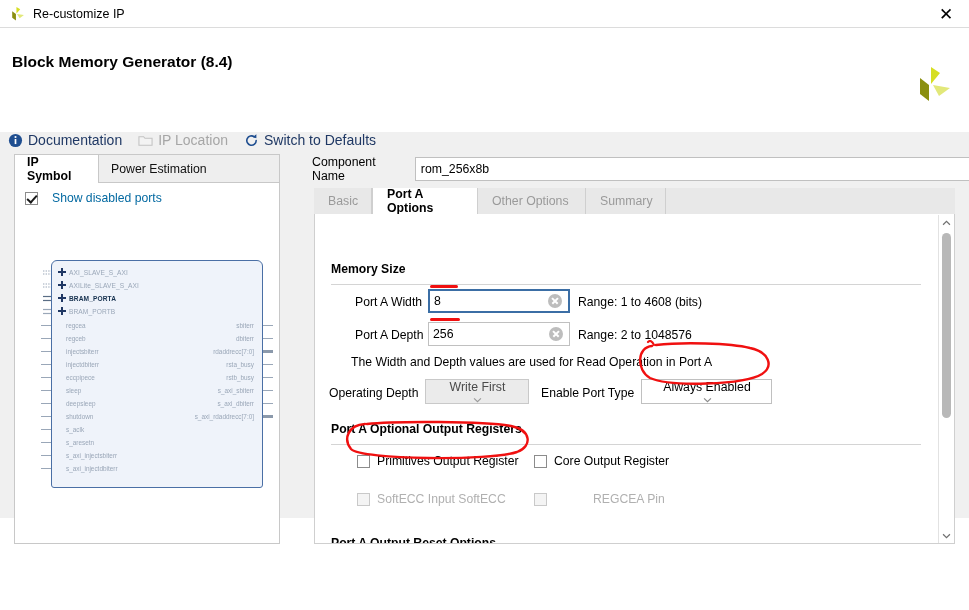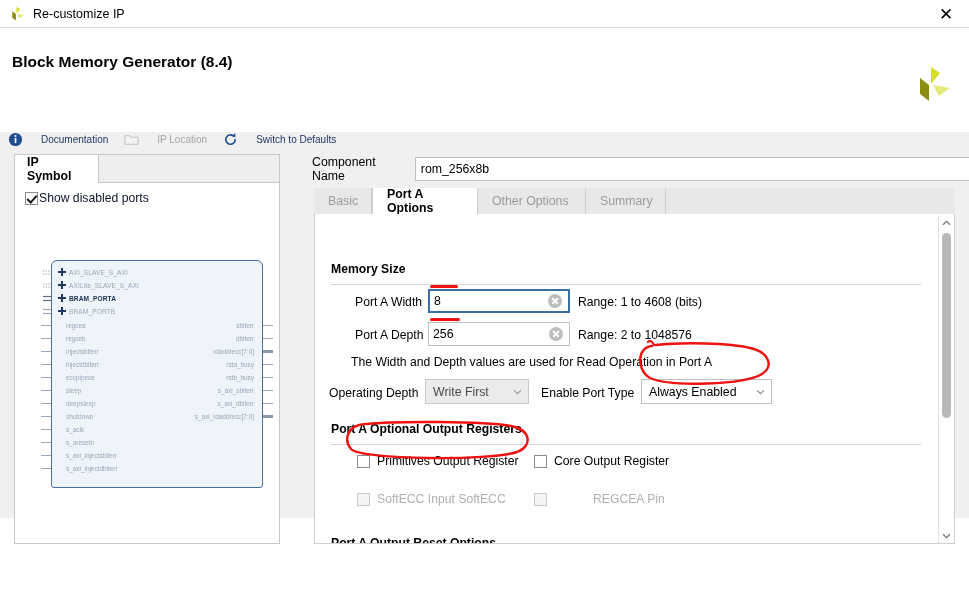--- a/index.html
+++ b/index.html
@@ -31,21 +31,21 @@
     background: #ffffff;
   }
   .header-title {
     position: absolute; left: 12px; top: 25px;
     font-size: 15.5px; font-weight: bold; color: #000;
   }
   .xlogo-big { position: absolute; right: 17px; top: 38px; width: 40px; height: 38px; }
 
   .toolbar { position: absolute; left: 8px; top: 104px; display: flex; align-items: center; gap: 0; }
   .tb-item { display: flex; align-items: center; margin-right: 16px; }
-  .tb-label { font-size: 10px; color: #1f3864; margin-left: 18px; }
+  .tb-label { font-size: 14px; color: #1f3864; margin-left: 5px; }
   .tb-label.disabled { color: #a6a6a6; }
   .ico { width: 15px; height: 15px; flex: none; display: block; }
 
   
   .left-panel {
     position: absolute; left: 14px; top: 154px; width: 266px; height: 390px;
     background: #ffffff; border: 1px solid #c8c8c8;
   }
   .lp-tabs { position: relative; height: 28px; background: #eeeeee; border-bottom: 1px solid #c8c8c8; }
   .lp-tab {
@@ -59,21 +59,21 @@
   .cb {
     width: 13px; height: 13px; border: 1px solid #8c8c8c; background: #fff;
     display: inline-block; position: relative; flex: none;
   }
   .cb.checked::after {
     content: ""; position: absolute; left: 3px; top: 0px;
     width: 4px; height: 8px; border: solid #1a1a1a; border-width: 0 2px 2px 0;
     transform: rotate(42deg);
   }
   .cb.disabled { border-color: #c9c9c9; background: #f4f4f4; }
-  .sp-label { font-size: 12.2px; color: #0f172a; margin-left: 1px; }
+  .sp-label { font-size: 12.2px; color: #0369a1; margin-left: 14px; }
 
   
   .symbol {
     position: absolute; left: 36px; top: 105px; width: 212px; height: 228px;
     background: #eff3fa; border: 1px solid #4a6fa5; border-radius: 6px 6px 3px 3px;
   }
   .iface { position: absolute; left: 6px; font-size: 6.6px; display: flex; align-items: center; }
   .plus {
     width: 8px; height: 8px; position: relative; flex: none; margin-right: 3px;
   }
@@ -147,21 +147,21 @@
     background: #ffffff;
   }
   .clear-x::before { transform: rotate(45deg); }
   .clear-x::after { transform: rotate(-45deg); }
   .range-txt { position: absolute; font-size: 12.2px; color: #000; }
   .note-txt { position: absolute; font-size: 12.2px; color: #000; }
 
   .combo {
     position: absolute; height: 25px; display: flex; align-items: center;
     justify-content: space-between; padding: 0 6px 0 7px;
-    border: 1px solid #c0c0c0; font-size: 12.3px;
+    border: 1px solid #c0c0c0; font-size: 12.3px; flex-direction: column;
   }
   .combo.disabled { background: #ebebeb; color: #4a4a4a; border-color: #c9c9c9; }
   .combo.enabled { background: #ffffff; color: #000; }
   .caret { width: 9px; height: 6px; flex: none; }
 
   .cbrow { position: absolute; display: flex; align-items: center; }
   .cbrow .lbl { font-size: 12.2px; color: #000; margin-left: 7px; }
   .cbrow .lbl.dis { color: #b0b0b0; }
 
   
@@ -238,20 +238,23 @@
         </svg>
         <span class="tb-label">Switch to Defaults</span>
       </div>
     </div>
   </div>
 
   <div class="left-panel">
     <div class="lp-tabs">
       <div class="lp-tab active" style="left:0; width:84px;">
         <span>IP Symbol</span>
+      </div>
+      <div class="lp-tab inactive" style="left:84px;">
+        <span>Power Estimation</span>
       </div>
     </div>
 
     <div class="show-ports">
       <span class="cb checked"></span>
       <span class="sp-label">Show disabled ports</span>
     </div>
 
     <div class="symbol">
 

